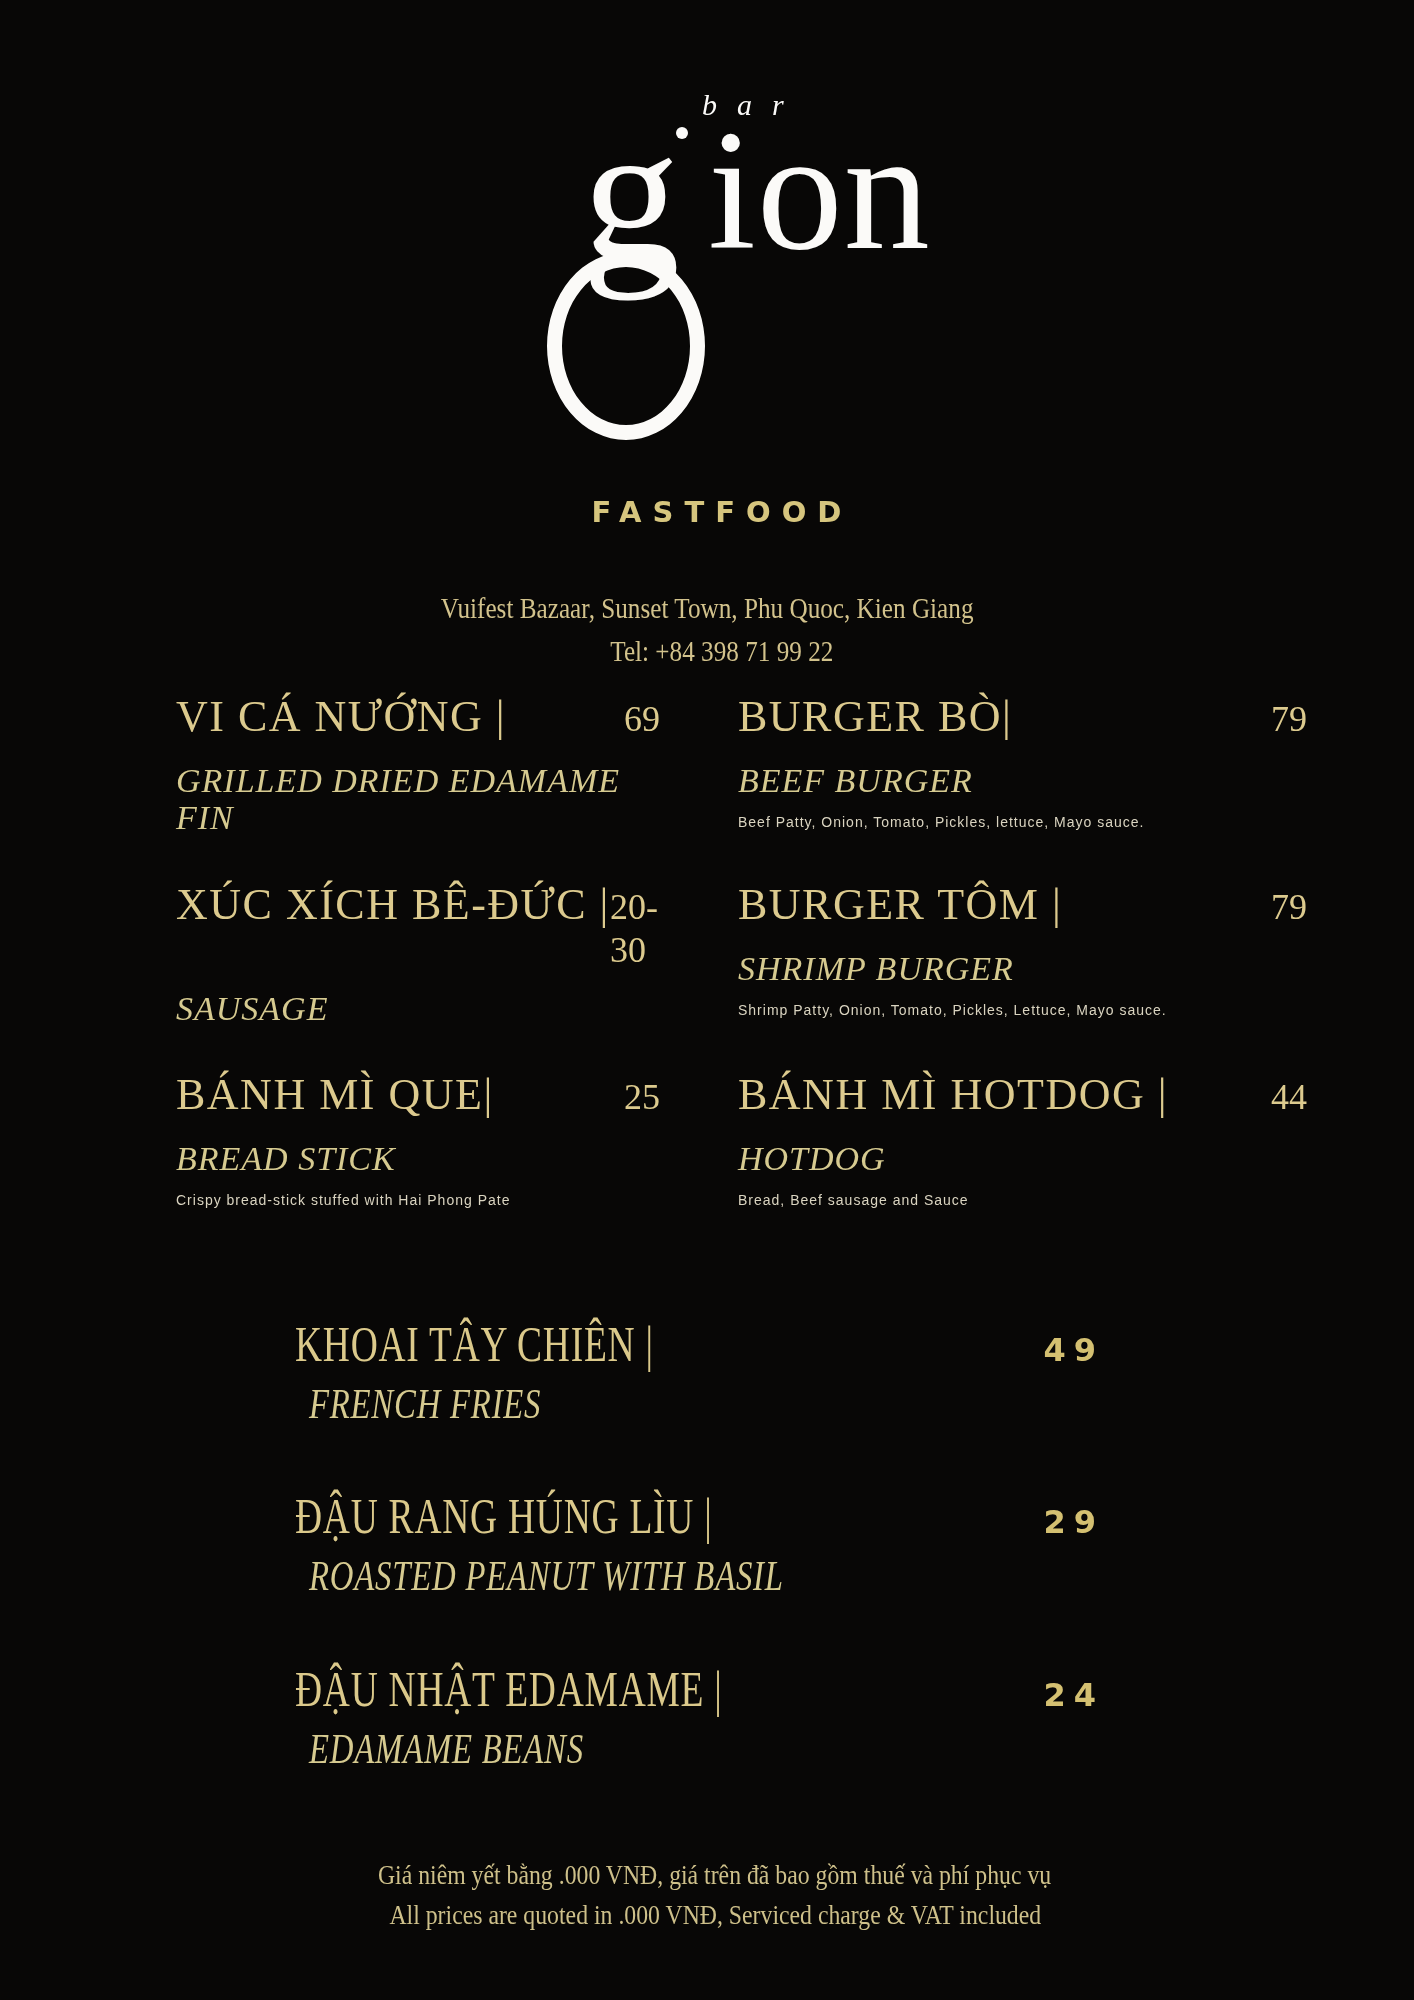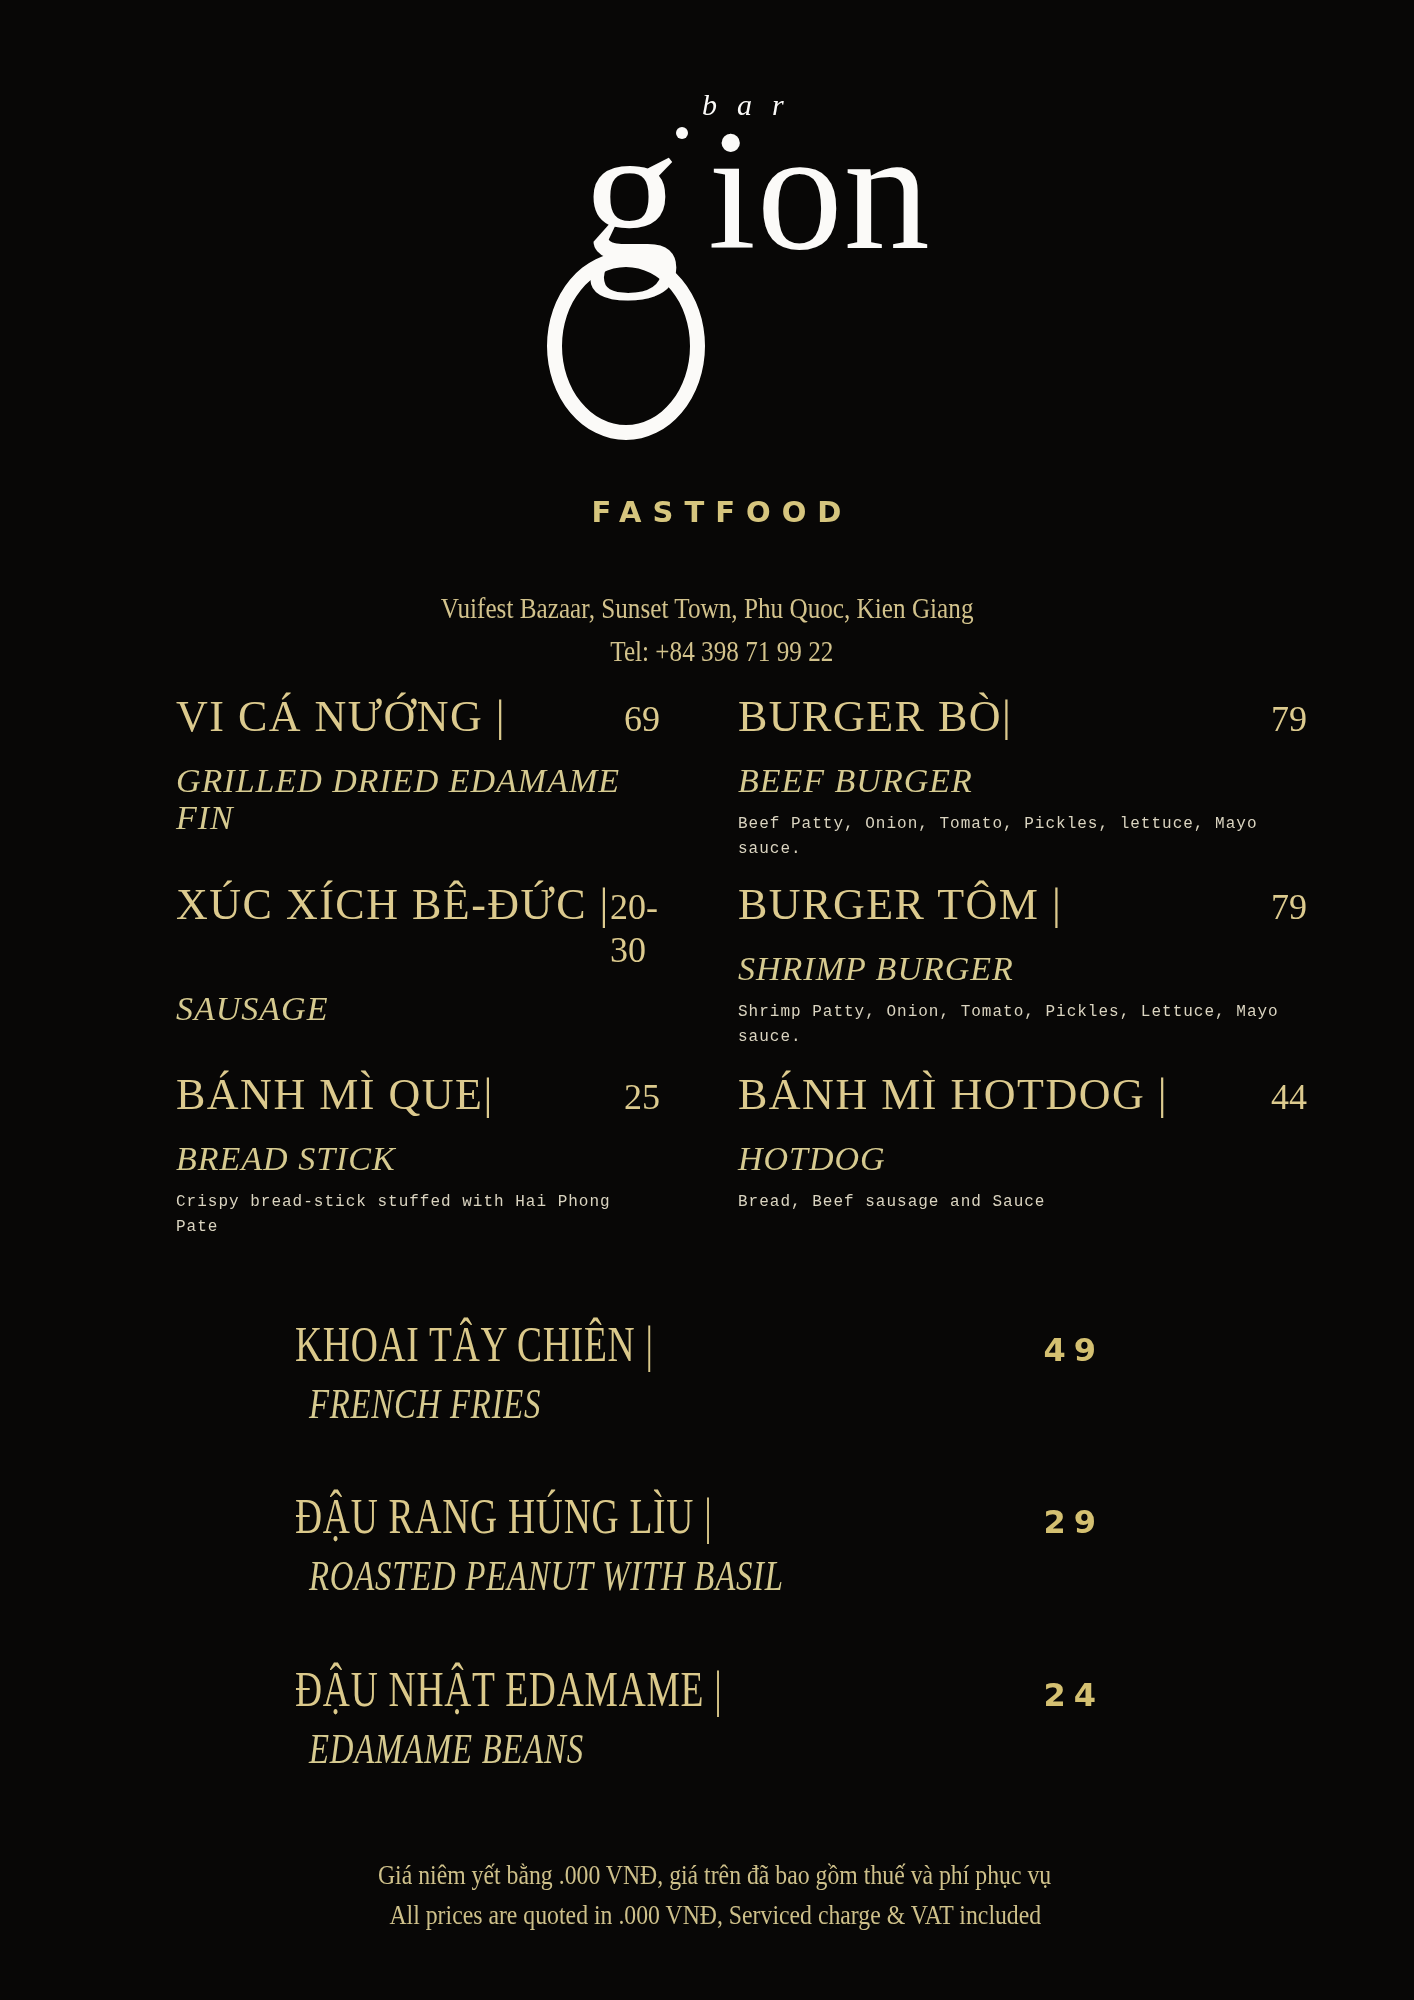--- a/index.html
+++ b/index.html
@@ -29,21 +29,21 @@
   .addr2{top:634px;margin-left:15px;}
   
   .item{position:absolute;}
   .col-l{left:176px;width:484px;}
   .col-r{left:738px;width:569px;}
   .row{display:flex;justify-content:space-between;align-items:baseline;}
   .name{font-size:44px;letter-spacing:1.5px;color:#dcca8e;line-height:1.2;white-space:nowrap;}
   .price{font-size:36px;color:#dcca8e;line-height:1.2;}
   .sub{margin-top:18px;font-style:italic;font-size:34px;letter-spacing:1px;
     color:#d6ca90;line-height:1.1;}
-  .desc{margin-top:13px;font-family:Liberation Mono, monospace;font-size:16px;
+  .desc{margin-top:13px;font-family:Liberation Sans, sans-serif;font-size:14px;
     letter-spacing:1px;color:#dad4c0;line-height:1.57;}
   .desc-narrow{max-width:445px;}
   
   .citem{position:absolute;left:287px;width:809px;margin-left:8px;}
   .cname{font-size:50px;letter-spacing:1px;color:#dbc98b;line-height:1.15;
     transform:scaleX(.75);transform-origin:left;white-space:nowrap;}
   .cprice{font-family:"DejaVu Sans",sans-serif;font-weight:bold;font-size:32px;
     letter-spacing:8px;color:#d4c071;line-height:1.1;}
   .csub{margin-top:6px;margin-left:14px;font-style:italic;font-size:42px;
     letter-spacing:1px;color:#d6ca90;line-height:1.15;

